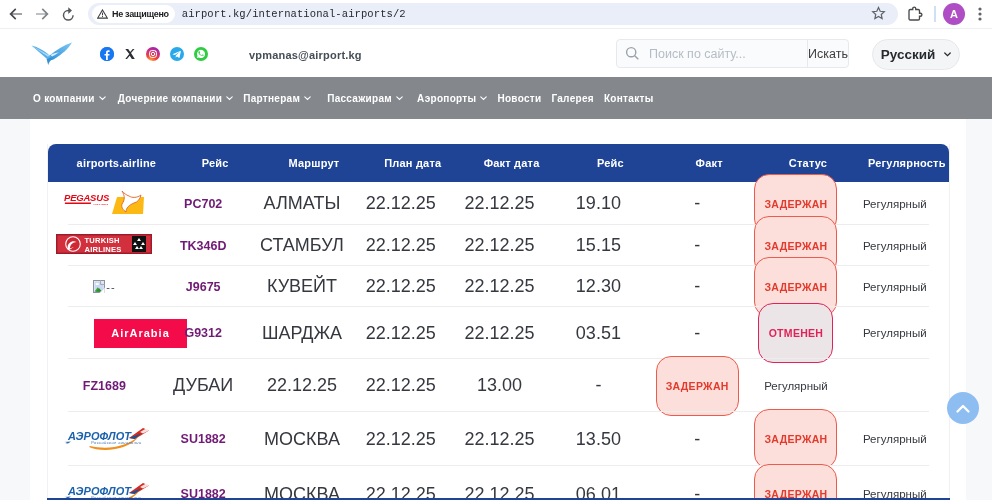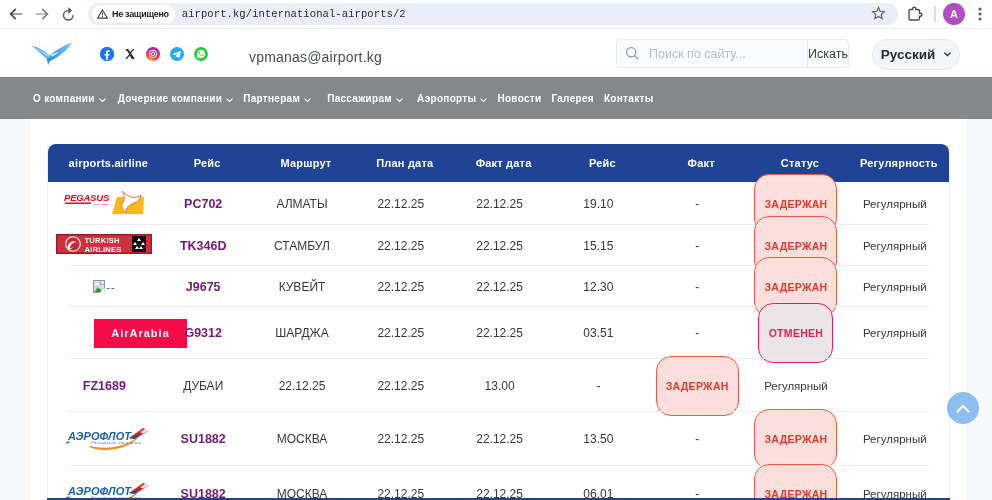--- a/index.html
+++ b/index.html
@@ -15,51 +15,51 @@
   align-items:center; padding:0 6px 0 5px; }
 .chip b { font-size:9px; color:#1b1c1e; margin-left:4px; letter-spacing:-0.3px; }
 .url { font-size:10.5px; color:#26292e; margin-left:7px; letter-spacing:0.1px;font-family:Liberation Mono, monospace; }
 .star { position:absolute; right:11px; top:3px; }
 .avatar { width:22px; height:22px; border-radius:50%; background:#af4ec4; color:#fff;
   font-size:11px; font-weight:bold; display:flex; align-items:center; justify-content:center; }
 
 .sitehead { height:48px; background:#fff; position:relative; }
 .soc { position:absolute; top:18px; border-radius:50%; width:14px; height:14px; display:flex;
   align-items:center; justify-content:center; }
-.email { position:absolute; left:249px; top:20px; font-size:14px; color:#454d56; letter-spacing:0.2px; }
+.email { position:absolute; left:249px; top:20px; font-size:11px; color:#454d56; letter-spacing:0.2px;font-weight:bold; }
 .search { position:absolute; left:616px; top:10px; width:233px; height:29px;
   border:1px solid #e7e9ec; background:#fafbfc; border-radius:4px; display:flex; align-items:center; }
 .search .ph { color:#b6bcc6; font-size:12.5px; margin-left:9px; }
 .iskat { position:absolute; right:0; top:0; height:27px; width:41px; border-left:1px solid #e7e9ec;
   color:#404040; font-size:12.5px; display:flex; align-items:center; justify-content:center; }
 .lang { position:absolute; left:872px; top:10px; width:88px; height:31px; border-radius:16px;
   background:#f3f5f7; border:1px solid #e6e8eb; display:flex; align-items:center; justify-content:center;
   font-size:13.5px; font-weight:bold; color:#26292e; }
 
 .nav { height:42px; background:#84888d; display:flex; align-items:center; padding-left:33px;
   font-size:10px; font-weight:bold; color:#fff; letter-spacing:0.3px; }
-.nav span.it { display:flex; align-items:flex-end; white-space:nowrap; }
+.nav span.it { display:flex; align-items:center; white-space:nowrap; }
 .nav span.it:nth-child(1){margin-right:12px}.nav span.it:nth-child(2){margin-right:10px}
 .nav span.it:nth-child(3){margin-right:16px}.nav span.it:nth-child(4){margin-right:14px}
 .nav span.it:nth-child(5){margin-right:10px}.nav span.it:nth-child(6){margin-right:10px}
 .nav span.it:nth-child(7){margin-right:10px}
 .chev { margin-left:4px; width:7px; height:7px; display:inline-block; }
 
 .page { height:381px; background:#f7f8fa; position:relative; }
 .card { position:absolute; left:30px; top:0; width:936px; height:381px; background:#fff; }
 .tbl { position:absolute; left:17px; top:25px; width:903px; border-left:1px solid #f1f1f3;
   border-right:1px solid #f1f1f3; }
 .thead { height:38px; background:#1f4496; border-radius:8px 8px 0 0; display:flex;
-  align-items:center; color:#fff; font-size:11px; font-weight:bold; padding-left:11px; letter-spacing:0.2px; }
+  align-items:center; color:#fff; font-size:11px; font-weight:bold; padding-left:19px; letter-spacing:0.2px; }
 .thead div, .row .c { width:98.8px; text-align:center; flex:none; }
 .row { display:flex; align-items:center; padding-left:7px; position:relative; }
 .row:after { content:""; position:absolute; left:20px; right:20px; bottom:0;
   border-bottom:1px solid #ededef; }
 .fl { font-size:12.5px; font-weight:bold; color:#701a75; }
-.rt, .dt { font-size:12px; color:#35383f; }
+.rt, .dt { font-size:18px; color:#35383f; }
 .rg { font-size:11.5px; color:#35383f; }
 .pill { display:inline-block; border-radius:15px; font-size:10.5px; font-weight:bold;
   letter-spacing:0.3px; padding:23px 0; width:83px; }
 .pz { background:#fcdfdb; border:1.5px solid #ec5b4b; color:#e23a2c; }
 .po { background:#ebe5e7; border:1.5px solid #e02258; color:#e02258; width:75px; }
 .blueline { position:absolute; left:47px; top:379px; width:903px; height:4px; background:#1f4496; }
 .uptop { position:absolute; left:947px; top:273px; width:32px; height:32px; border-radius:50%;
   background:#8ebdf2; display:flex; align-items:center; justify-content:center; }
 </style>
 </head>

